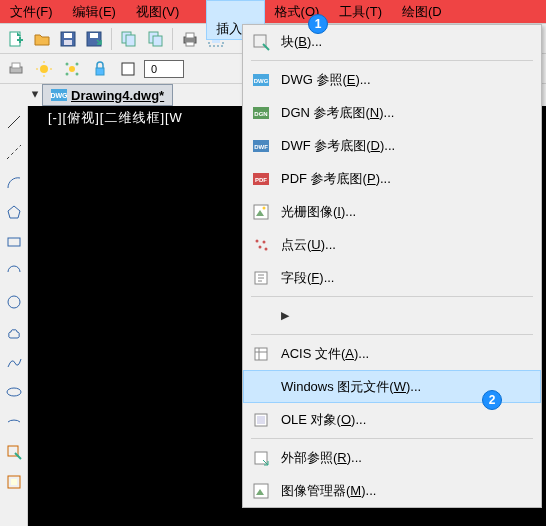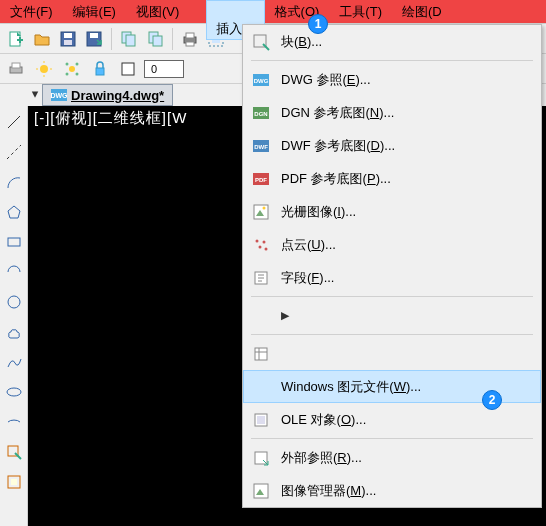--- a/index.html
+++ b/index.html
@@ -10,21 +10,21 @@
   .toolbar1 { display: flex; align-items: center; height: 30px; background: #f0f0f0; border-bottom: 1px solid #d0d0d0; padding: 0 4px; gap: 2px; }
   .toolbar2 { display: flex; align-items: center; height: 30px; background: #f0f0f0; border-bottom: 1px solid #d0d0d0; padding: 0 4px; gap: 4px; }
   .tb-btn { width: 24px; height: 24px; display: flex; align-items: center; justify-content: center; border: 1px solid transparent; }
   .tb-sep { width: 1px; height: 22px; background: #ccc; margin: 0 3px; }
   .tab-bar { display: flex; height: 22px; background: #f0f0f0; }
   .tab { background: #d8dce2; border: 1px solid #8a98a8; padding: 2px 8px; display: flex; align-items: center; gap: 4px; font-weight: bold; text-decoration: underline; }
   .tab-arrow { width: 14px; height: 18px; display: flex; align-items: center; justify-content: center; color: #333; }
   .main-area { display: flex; height: calc(100% - 106px); }
   .left-tools { width: 28px; background: #f0f0f0; border-right: 1px solid #d0d0d0; display: flex; flex-direction: column; align-items: center; padding-top: 4px; gap: 6px; }
   .viewport { flex: 1; background: #000; color: #fff; position: relative; }
-  .viewport-label { position: absolute; top: 3px; left: 6px; font-size: 15px; letter-spacing: 1px; }
+  .viewport-label { position: absolute; top: 3px; left: 20px; font-size: 13px; letter-spacing: 1px; }
   .dropdown { position: absolute; top: 24px; left: 242px; width: 300px; background: #f0f0f0; border: 1px solid #bcbcbc; box-shadow: 2px 2px 4px rgba(0,0,0,.25); z-index: 10; }
   .dropdown-item { display: flex; align-items: center; height: 33px; padding: 16px 8px; gap: 10px; cursor: default; }
   .dropdown-item.hover { background: #cce8ff; border: 1px solid #99d1ff; padding: 0 7px; }
   .dropdown-sep { height: 1px; background: #d0d0d0; margin: 2px 8px; }
   .dd-icon { width: 20px; height: 20px; display: flex; align-items: center; justify-content: center; flex-shrink: 0; }
   .dd-label { flex: 1; white-space: nowrap; }
   .dd-arrow { font-size: 11px; color: #333; }
   .badge { position: absolute; width: 20px; height: 20px; border-radius: 50%; background: #1e90ff; color: #fff; font-size: 12px; font-weight: bold; display: flex; align-items: center; justify-content: center; z-index: 20; border: 1px solid #0a6ed1; }
   .badge1 { top: 14px; left: 308px; }
   .badge2 { top: 390px; left: 482px; }
@@ -315,20 +315,21 @@
       <div class="dd-arrow">▶</div>
     </div>
     <div class="dropdown-sep"></div>
     <div class="dropdown-item">
       <div class="dd-icon">
         <svg width="18" height="18">
           <rect x="3" y="3" width="12" height="12" fill="#fff" stroke="#888"></rect>
           <path d="M3 7 h12 M7 3 v12" stroke="#888"></path>
         </svg>
       </div>
+      <div class="dd-label">ACIS 文件(<u>A</u>)...</div>
     </div>
     <div class="dropdown-item hover">
       <div class="dd-icon"></div>
       <div class="dd-label">Windows 图元文件(<u>W</u>)...</div>
     </div>
     <div class="dropdown-item">
       <div class="dd-icon">
         <svg width="18" height="18">
           <rect x="3" y="3" width="12" height="12" fill="#fff" stroke="#888"></rect>
           <rect x="5" y="5" width="8" height="8" fill="#dde"></rect>

